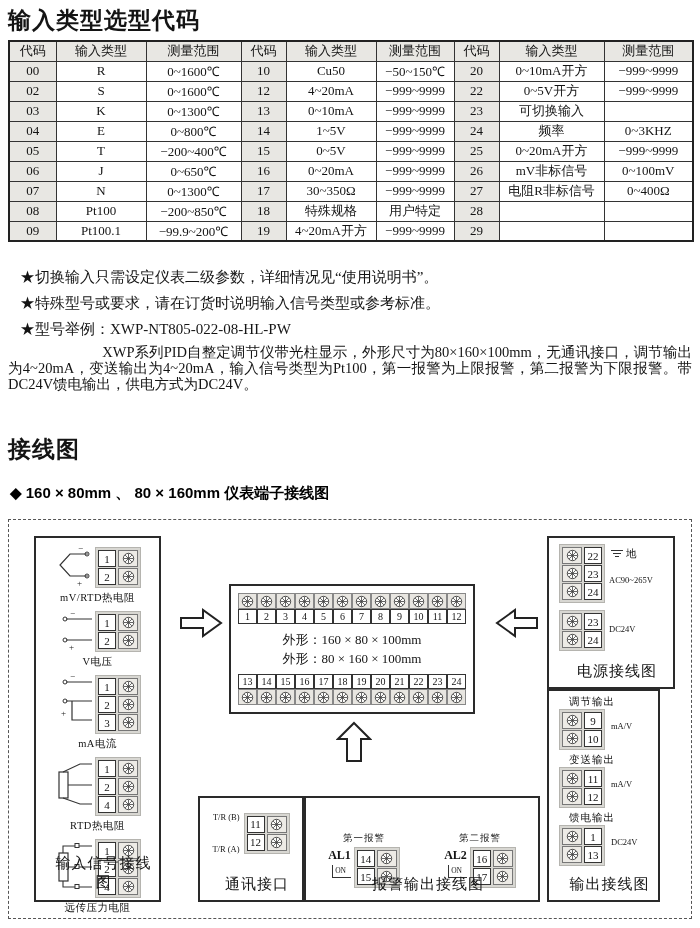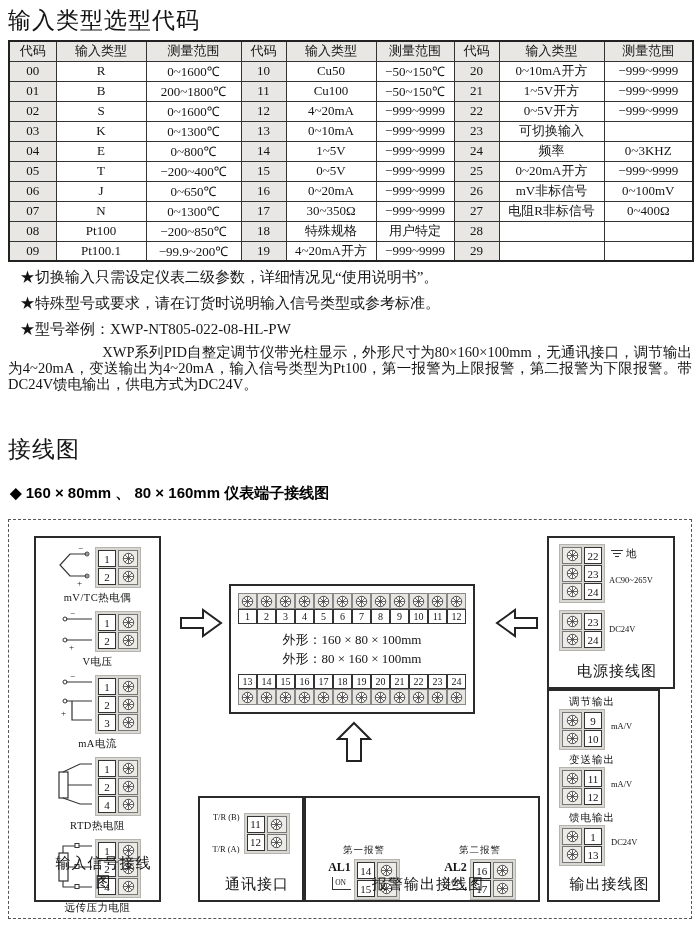--- a/index.html
+++ b/index.html
@@ -1,19 +1,19 @@
 <!DOCTYPE html>
 <html><head>
 <meta charset="utf-8">
 <style>
   * { box-sizing: border-box; margin: 0; padding: 0; }
   body { background: #fff; }
   .page { position: relative; width: 700px; height: 928px; background: #fff; color: #141414;
           font-family: "Liberation Serif", serif; overflow: hidden; }
-  .h-sans { font-family: "Liberation Sans", sans-serif; font-weight: 400; }
+  .h-sans { font-family: "Liberation Sans", sans-serif; font-weight: 700; }
 
   .sec-title { position: absolute; left: 8px; font-size: 23px; letter-spacing: 1px; }
 
   
   .selwrap { position: absolute; left: 8px; top: 40px; width: 593px; }
   table.sel { border-collapse: collapse; width: 684px; table-layout: fixed;
               border: 2px solid #222; }
   table.sel td, table.sel th { border: 1px solid #333; height: 20px; font-size: 13px;
               font-weight: normal; text-align: center; overflow: hidden; white-space: nowrap; }
   table.sel th { background: #e8e7e3; }
@@ -81,21 +81,21 @@
   .osig { position: absolute; left: 52px; top: 12px; font-size: 8.5px; white-space: nowrap; }
 
   
   .comm-box { left: 189px; top: 276px; width: 106px; height: 106px; padding-top: 14px; }
   .commflex { display: flex; justify-content: center; align-items: center; gap: 4px; }
   .commlabels { display: flex; flex-direction: column; justify-content: space-between;
                 height: 42px; font-size: 8.5px; text-align: right; }
 
   
   .alarm-box { left: 295px; top: 276px; width: 236px; height: 106px; padding-top: 22px;
-               display: flex; justify-content: space-around; align-items: flex-end; }
+               display: flex; justify-content: space-around; align-items: center; }
   .agroup { text-align: center; }
   .atitle { font-size: 9.5px; margin-bottom: 2px; letter-spacing: 1px; }
   .aflex { display: flex; align-items: flex-start; gap: 3px; }
   .relaycol { padding-top: 1px; }
   .relay { font-size: 12px; font-weight: bold; }
   .onbr { margin: 2px 0 0 4px; border-left: 1px solid #333; border-bottom: 1px solid #333;
           font-size: 7.5px; padding: 1px 3px 2px 2px; text-align: left; }
 
   .arrow { position: absolute; }
 </style>
@@ -136,31 +136,20 @@
           <tbody>
             <tr>
               <td class="code">00</td>
               <td>R</td>
               <td>0~1600℃</td>
               <td class="code">10</td>
               <td>Cu50</td>
               <td>−50~150℃</td>
               <td class="code">20</td>
               <td>0~10mA开方</td>
-              <td>−999~9999</td>
-            </tr>
-            <tr>
-              <td class="code">01</td>
-              <td>B</td>
-              <td>200~1800℃</td>
-              <td class="code">11</td>
-              <td>Cu100</td>
-              <td>−50~150℃</td>
-              <td class="code">21</td>
-              <td>1~5V开方</td>
               <td>−999~9999</td>
             </tr>
             <tr>
               <td class="code">02</td>
               <td>S</td>
               <td>0~1600℃</td>
               <td class="code">12</td>
               <td>4~20mA</td>
               <td>−999~9999</td>
               <td class="code">22</td>
@@ -287,21 +276,21 @@
                 <span class="tnum">2</span>
                 <span class="tscrew">
                   <svg class="screw" width="13" height="13" viewBox="0 0 14 14">
                     <circle cx="7" cy="7" r="5.6" fill="#fdfdfb" stroke="#444" stroke-width="1"></circle>
                     <path d="M7 1.8 V12.2 M1.8 7 H12.2 M3.3 3.3 L10.7 10.7 M10.7 3.3 L3.3 10.7" stroke="#444" stroke-width="0.9" fill="none"></path>
                   </svg>
                 </span>
               </div>
             </span>
         </div>
-        <div class="iglabel">mV/TC热电偶</div>
+        <div class="iglabel">mV/RTD热电阻</div>
       </div>
       <div class="igroup">
         <div class="pair">
           <span><svg width="40" height="41" viewBox="0 0 40 41">
                 <path d="M12 10 H38 M12 31 H38" stroke="#333" stroke-width="1.2" fill="none"></path>
                 <circle cx="11" cy="10" r="2" fill="none" stroke="#333"></circle>
                 <circle cx="11" cy="31" r="2" fill="none" stroke="#333"></circle>
                 <text x="16" y="7" font-size="9" fill="#222">−</text>
                 <text x="15" y="41" font-size="9" fill="#222">+</text>
               </svg></span>

